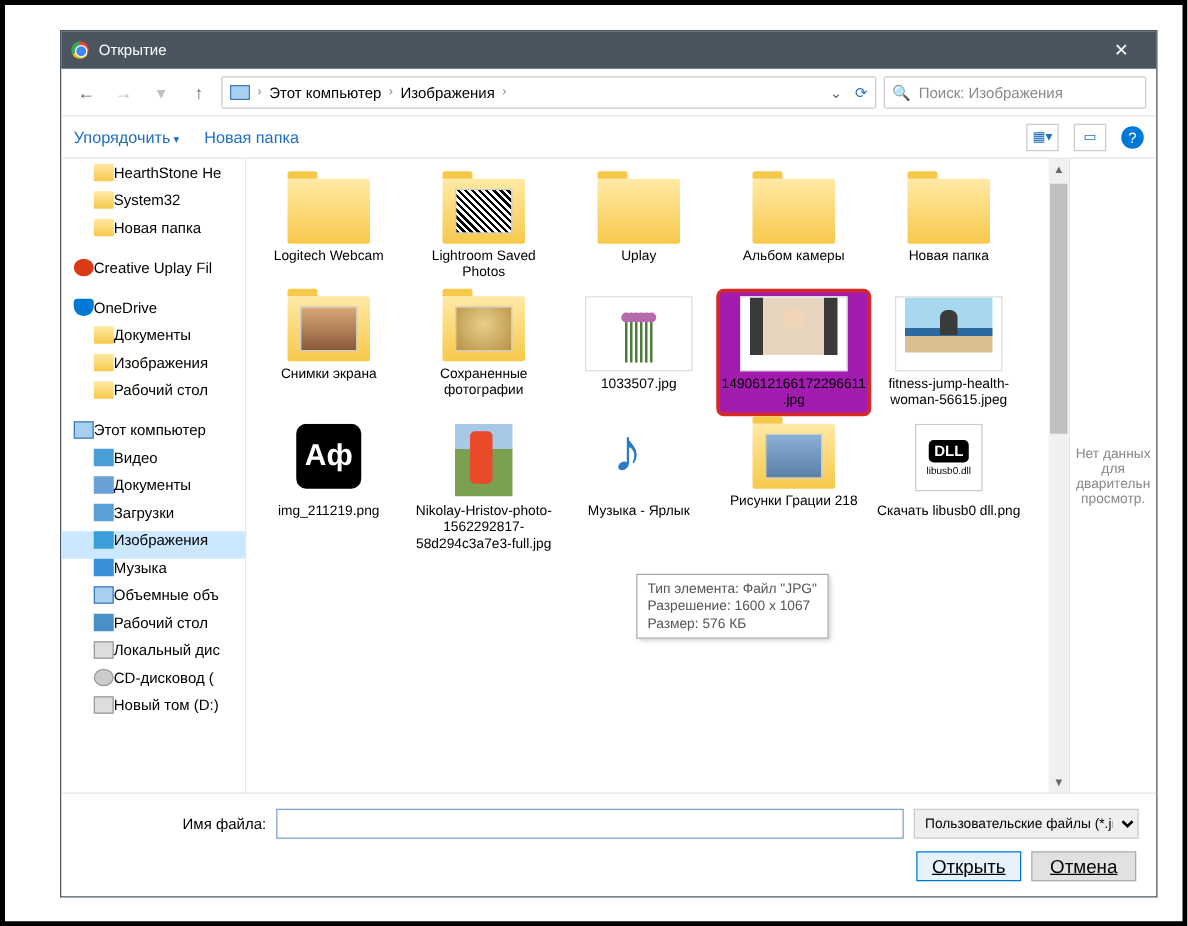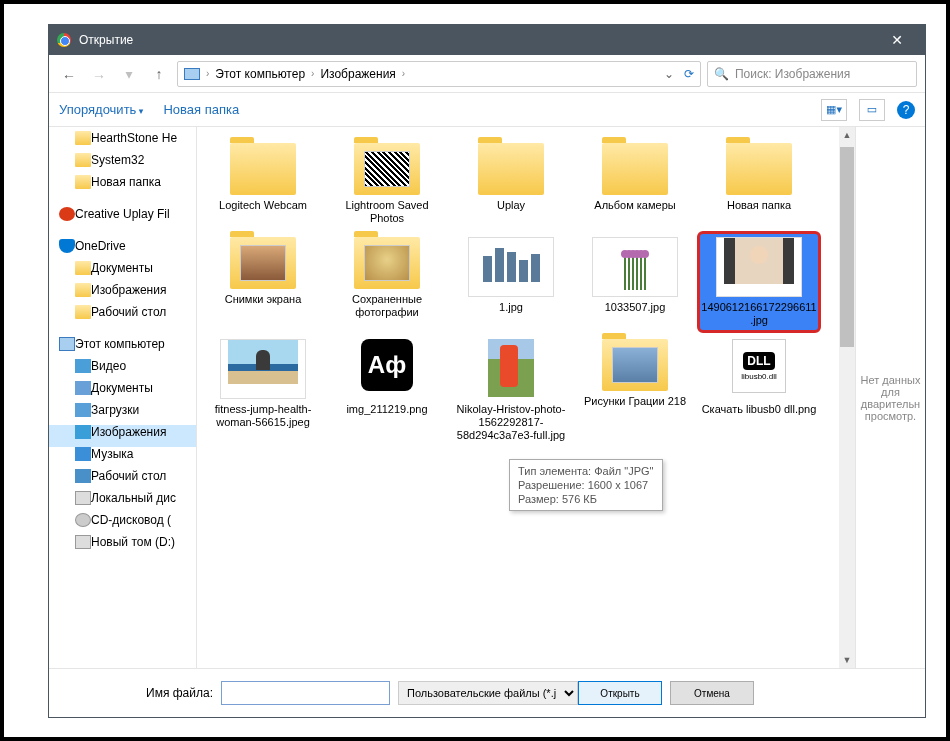--- a/index.html
+++ b/index.html
@@ -46,30 +46,30 @@
 .grid { display:flex; flex-wrap:wrap; align-content:flex-start; padding: 10px 4px; gap: 0; }
 .item { width: 124px; display:flex; flex-direction:column; align-items:center; padding: 6px 2px; font-size:11px; text-align:center; cursor:pointer; }
 .item .thumb { width: 78px; height: 60px; display:flex; align-items:center; justify-content:center; margin-bottom:4px; }
 .item .label { width: 116px; line-height: 13px; word-wrap: break-word; }
 .thumb.folder-lg { background: linear-gradient(#ffe9a6,#f7c94b); border-radius:2px; width:66px; height:52px; position:relative; }
 .thumb.folder-lg::before { content:''; position:absolute; top:-6px; left:0; width:24px; height:6px; background:#f7c94b; border-radius:2px 2px 0 0; }
 .thumb.folder-img { background: linear-gradient(#ffe9a6,#f7c94b); width:66px; height:52px; position:relative; border-radius:2px; }
 .thumb.folder-img::before { content:''; position:absolute; top:-6px; left:0; width:24px; height:6px; background:#f7c94b; border-radius:2px 2px 0 0; }
 .thumb.folder-img .inner { position:absolute; top:8px; left:10px; width:46px; height:36px; background:#fff; border:1px solid #ccc; }
 .thumb.imgfile { background:#fff; border:1px solid #ddd; width:86px; height:60px; display:flex; align-items:flex-start; justify-content:center; overflow:hidden; }
-.item.selected { background:#3b82f6; border:3px solid #d62828; border-radius:6px; padding:3px 0; }
+.item.selected { background:#a21caf; border:3px solid #d62828; border-radius:6px; padding:3px 0; }
 .tooltip { position:absolute; top: 332px; left: 312px; background:#fff; border:1px solid #aaa; padding:4px 8px; font-size:11px; color:#555; box-shadow: 2px 2px 4px rgba(0,0,0,.2); line-height:14px; z-index:5; }
 .preview { width: 70px; border-left:1px solid #e5e5e5; display:flex; align-items:center; justify-content:center; font-size:11px; color:#888; text-align:center; padding:4px; }
-.bottom { border-top:1px solid #e5e5e5; padding: 12px 14px; display:flex; flex-direction:row; }
+.bottom { border-top:1px solid #e5e5e5; padding: 12px 14px; display:flex; flex-direction:column; gap:10px; }
 .filerow { display:flex; align-items:center; gap: 8px; font-size:12px; }
 .filerow .lbl { width: 150px; text-align:right; }
 .filerow input { flex:1; height:24px; border:1px solid #7a9fd4; padding:0 6px; font-size:12px; }
 .filerow select { width: 180px; height:24px; border:1px solid #ccc; font-size:11px; padding:0 4px; }
 .btnrow { display:flex; justify-content:flex-end; gap:8px; padding-right:2px; }
-.btnrow button { width:84px; height:24px; font-size:10px; border:1px solid #adadad; background:#e1e1e1; cursor:pointer; }
+.btnrow button { width:84px; height:24px; font-size:15px; border:1px solid #adadad; background:#e1e1e1; cursor:pointer;text-decoration:underline; }
 .btnrow button.primary { border:1px solid #0078d7; background:#e5f1fb; }
 .scrollbar-v { position:absolute; right:0; top:0; width:16px; height:100%; background:#f0f0f0; }
 .scrollbar-v .thumb-sb { position:absolute; top:20px; width:14px; left:1px; height:200px; background:#c0c0c0; }
 .scrollbar-v .arr { position:absolute; width:16px; height:16px; font-size:9px; color:#666; display:flex; align-items:center; justify-content:center; }
 .fx-logo { width:52px; height:52px; border-radius:50%; background: radial-gradient(circle at 50% 45%, #7b5cff 0 30%, transparent 31%), conic-gradient(from -30deg, #ff9500, #ff3b30, #ff9500, #ffcc00, #ff9500); }
 .people { width:70px; height:44px; background:#fff; display:flex; align-items:flex-end; justify-content:center; gap:3px; }
 .people span { width:9px; background:#5a7a9a; }
 .people span:nth-child(1){height:26px} .people span:nth-child(2){height:34px} .people span:nth-child(3){height:30px} .people span:nth-child(4){height:22px} .people span:nth-child(5){height:28px}
 .flowers { width:70px; height:52px; background:#fff; display:flex; align-items:flex-end; justify-content:center; gap:2px; }
 .flowers span { width:2px; height:36px; background:#4a7c3a; position:relative; }
@@ -186,20 +186,24 @@
           </div>
       <div class="tree-item selected">
             <span class="tico pics"></span>
             <span>Изображения</span>
           </div>
       <div class="tree-item">
             <span class="tico music"></span>
             <span>Музыка</span>
           </div>
       <div class="tree-item">
+            <span class="tico pc"></span>
+            <span>Объемные объ</span>
+          </div>
+      <div class="tree-item">
             <span class="tico desk"></span>
             <span>Рабочий стол</span>
           </div>
       <div class="tree-item">
             <span class="tico vol"></span>
             <span>Локальный дис</span>
           </div>
       <div class="tree-item">
             <span class="tico disc"></span>
             <span>CD-дисковод (</span>
@@ -239,32 +243,20 @@
               <div class="thumb folder-img">
                 <div class="inner" style="background:linear-gradient(#d8a878,#8a5a3a)"></div>
               </div>
               <div class="label">Снимки экрана</div>
             </div>
         <div class="item">
               <div class="thumb folder-img">
                 <div class="inner" style="background:radial-gradient(circle at 50% 40%,#e8d088,#b89048)"></div>
               </div>
               <div class="label">Сохраненные фотографии</div>
-            </div>
-        <div class="item">
-              <div class="thumb imgfile">
-                <div class="people">
-                  <span></span>
-                  <span></span>
-                  <span></span>
-                  <span></span>
-                  <span></span>
-                </div>
-              </div>
-              <div class="label">1.jpg</div>
             </div>
 
         <div class="item">
               <div class="thumb imgfile">
                 <div class="flowers">
                   <span></span>
                   <span></span>
                   <span></span>
                   <span></span>
                   <span></span>
@@ -291,20 +283,26 @@
               </div>
               <div class="label">img_211219.png</div>
             </div>
         <div class="item">
               <div class="thumb imgfile" style="border:none">
                 <div class="dress"></div>
               </div>
               <div class="label">Nikolay-Hristov-photo-1562292817-58d294c3a7e3-full.jpg</div>
             </div>
 
+        <div class="item">
+              <div class="thumb" style="border:none">
+                <div class="music-ico"></div>
+              </div>
+              <div class="label">Музыка - Ярлык</div>
+            </div>
         <div class="item">
               <div class="thumb folder-img">
                 <div class="inner" style="background:linear-gradient(#8ab0d8,#5a80a8)"></div>
               </div>
               <div class="label">Рисунки Грации 218</div>
             </div>
         <div class="item">
               <div class="thumb imgfile" style="border:none">
                 <div class="dll-ico">
                   <div class="dll-box">DLL</div>

